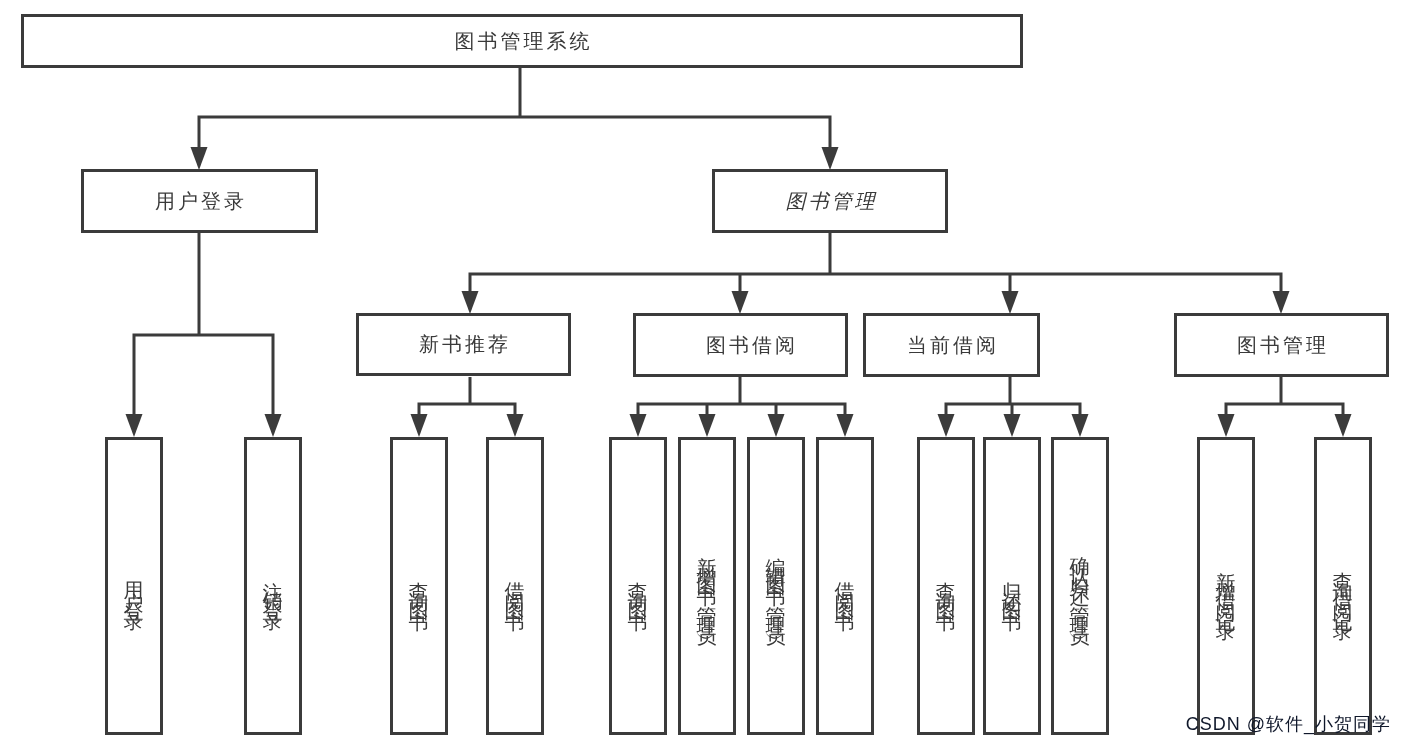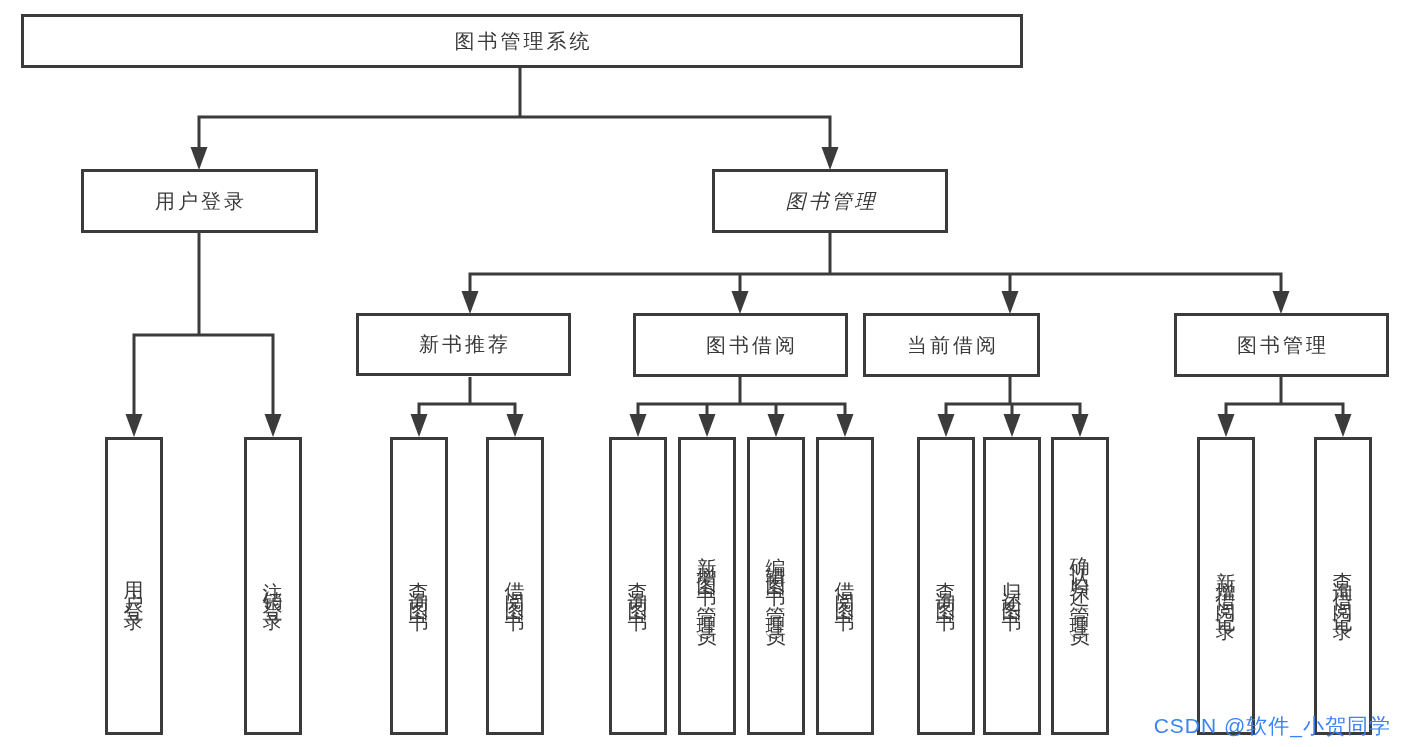--- a/index.html
+++ b/index.html
@@ -35,22 +35,22 @@
     writing-mode: vertical-rl;
     text-orientation: mixed;
     letter-spacing: 10px;
     text-indent: 0;
     line-height: 1;
   }
   .watermark {
     position: absolute;
     top: 712px;
     right: 14px;
-    color: #3b82f6;
-    font-size: 21px;
+    color: #0f172a;
+    font-size: 18px;
     letter-spacing: 1px;
     z-index: 5;
     pointer-events: none;
   }
 </style>
 </head>
 <body>
 
 <div class="canvas">
   <svg class="connector-layer" viewBox="0 0 1405 747" xmlns="http://www.w3.org/2000/svg">

